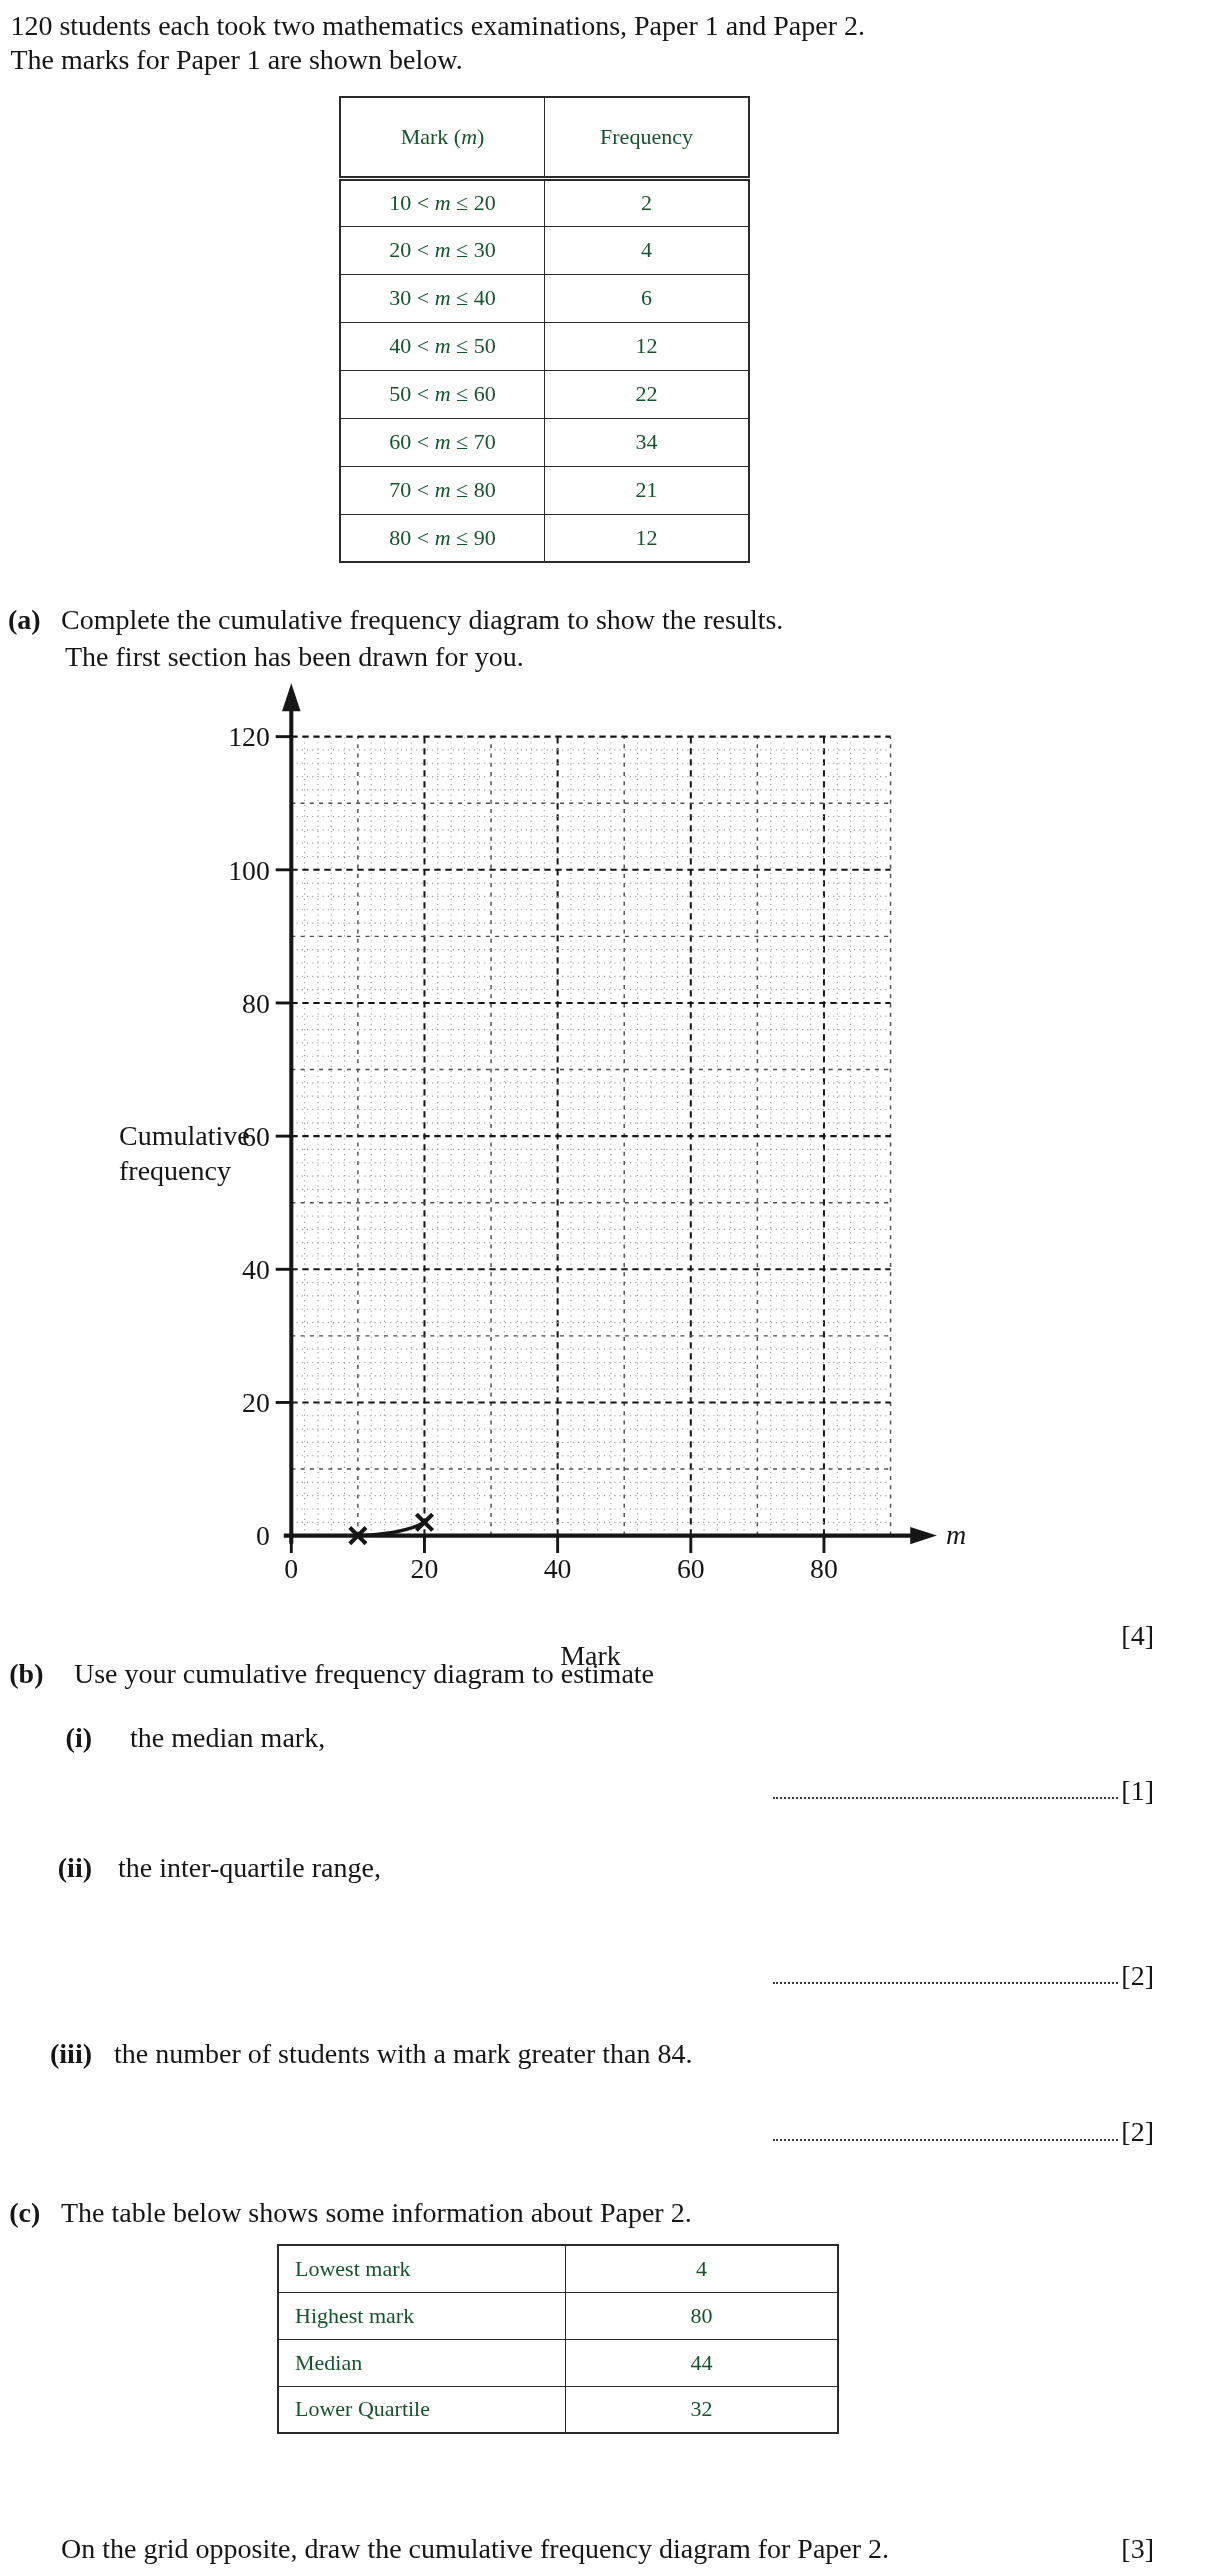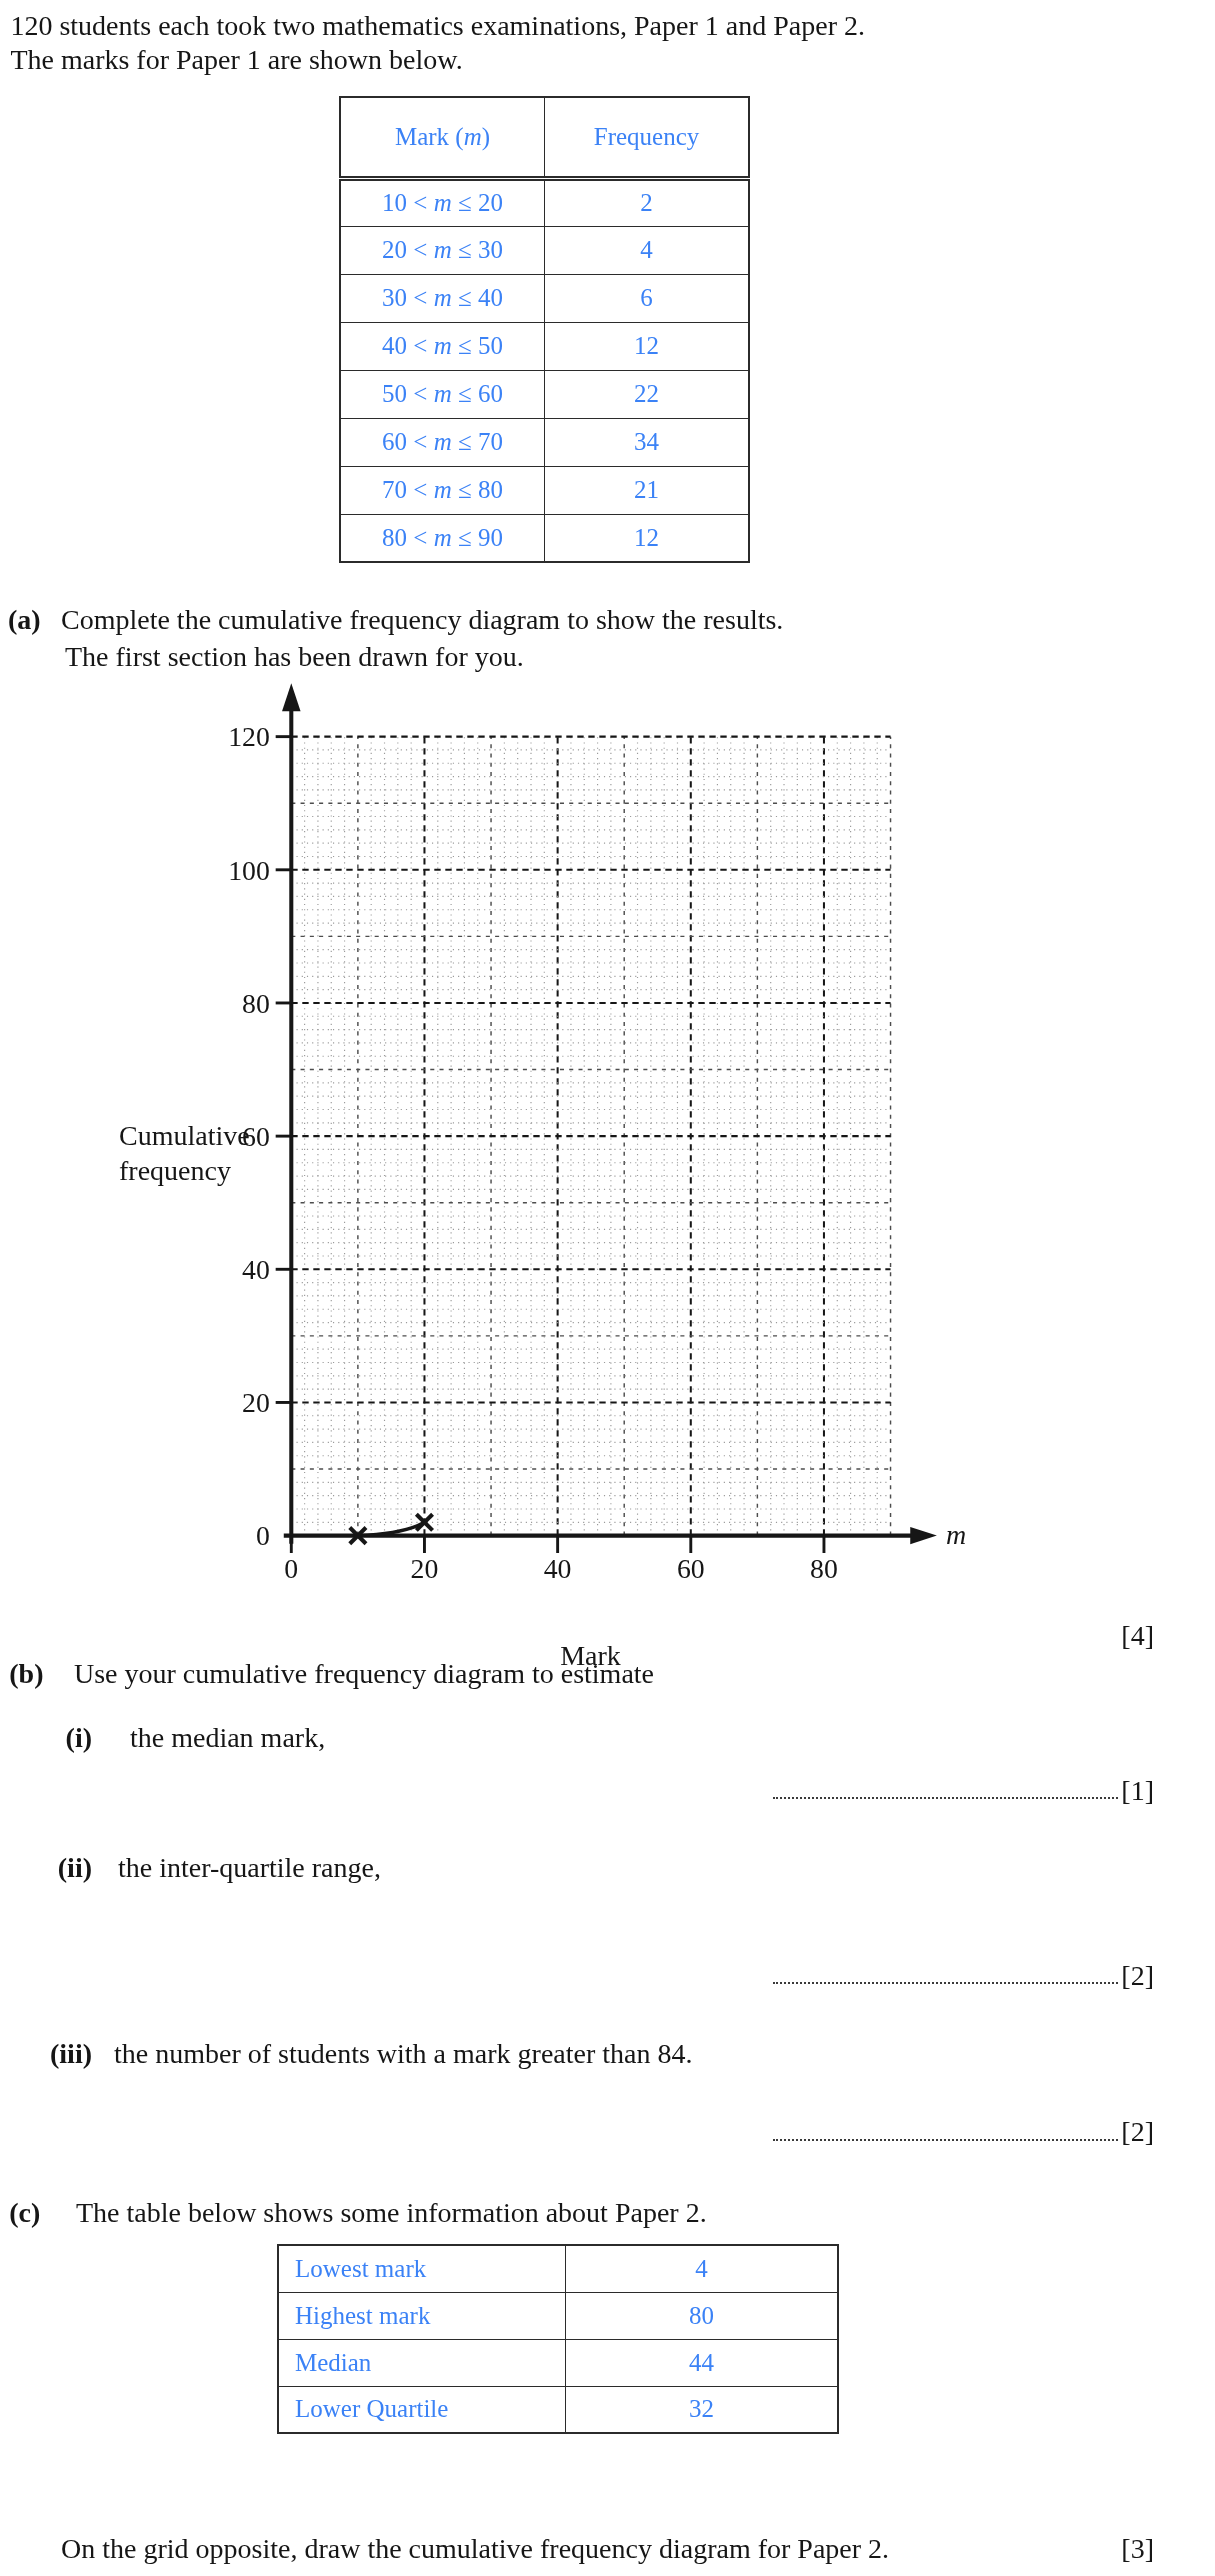--- a/index.html
+++ b/index.html
@@ -6,21 +6,21 @@
   .page{position:relative;width:1216px;height:2576px;background:#fff;
         font-family:"Liberation Serif",serif;color:#161616;overflow:hidden;}
   .abs{position:absolute;}
   .t{font-size:28px;line-height:1.25;white-space:nowrap;}
   .bold{font-weight:bold;}
   .right{text-align:right;}
   .center{text-align:center;}
   .italic{font-style:italic;}
 
   
-  table.qtable{border-collapse:collapse;font-size:25px;color:#3b82f6;}
+  table.qtable{border-collapse:collapse;font-size:22px;color:#14532d;}
   table.qtable td, table.qtable th{border:1.7px solid #2b2b2b;font-weight:normal;
         vertical-align:middle;text-align:center;padding:0;}
   table.qtable{border:2.3px solid #2b2b2b;}
   #freq-table thead tr{height:81px;}
   #freq-table tbody tr{height:48px;}
   #freq-table th{border-bottom:5.2px double #2b2b2b;}
   #freq-table td, #freq-table th{width:203px;}
   #paper2-table tr{height:47px;}
   #paper2-table td.k{width:270px;text-align:left;padding-left:16px;}
   #paper2-table td.v{width:271px;}
@@ -252,21 +252,21 @@
   <div class="abs t" style="left:118px;top:1850px;">the inter-quartile range,</div>
   <div class="abs ansline" style="left:773px;top:1955px;"></div>
   <div class="abs t right" style="left:1085px;top:1958px;width:69px;">[2]</div>
 
   <div class="abs t bold right" style="left:23px;top:2036px;width:69px;">(iii)</div>
   <div class="abs t" style="left:114px;top:2036px;">the number of students with a mark greater than 84.</div>
   <div class="abs ansline" style="left:773px;top:2112px;"></div>
   <div class="abs t right" style="left:1085px;top:2114px;width:69px;">[2]</div>
 
   <div class="abs t bold" style="left:9.3px;top:2195px;">(c)</div>
-  <div class="abs t" style="left:76px;top:2195px;">The table below shows some information about Paper 2.</div>
+  <div class="abs t" style="left:61px;top:2195px;">The table below shows some information about Paper 2.</div>
 
   <table id="paper2-table" class="qtable abs" style="left:277px;top:2244px;">
     <tbody>
         <tr>
           <td class="k">Lowest mark</td>
           <td class="v">4</td>
         </tr>
         <tr>
           <td class="k">Highest mark</td>
           <td class="v">80</td>

